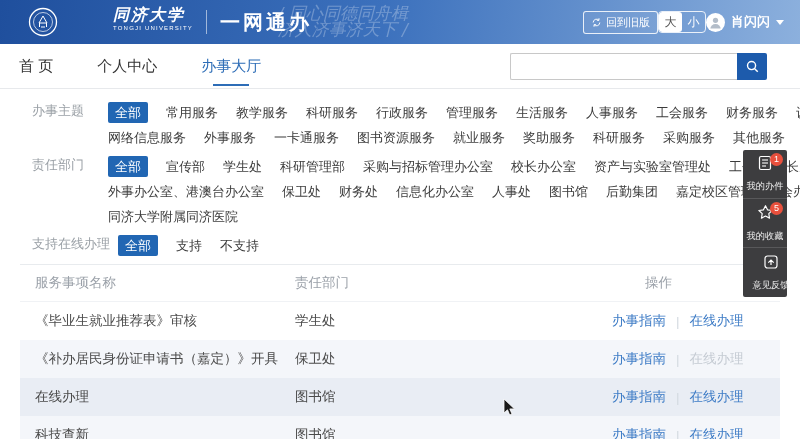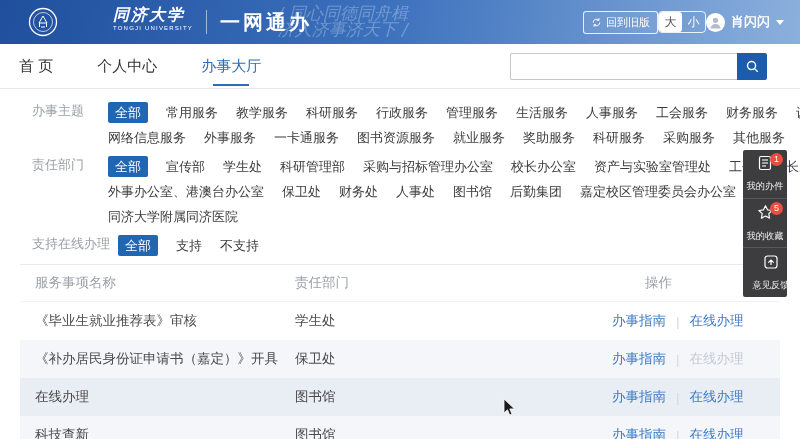--- a/index.html
+++ b/index.html
@@ -203,20 +203,21 @@
             <span class="chip">采购与招标管理办公室</span>
             <span class="chip">校长办公室</span>
             <span class="chip">资产与实验室管理处</span>
             <span class="chip">工会</span>
             <span class="chip">校长办公室</span>
           </div>
           <div class="chip-line">
             <span class="chip">外事办公室、港澳台办公室</span>
             <span class="chip">保卫处</span>
             <span class="chip">财务处</span>
+            <span class="chip">信息化办公室</span>
             <span class="chip">人事处</span>
             <span class="chip">图书馆</span>
             <span class="chip">后勤集团</span>
             <span class="chip">嘉定校区管理委员会办公室</span>
           </div>
           <div class="chip-line">
             <span class="chip">同济大学附属同济医院</span>
           </div>
         </div>
       </div>

